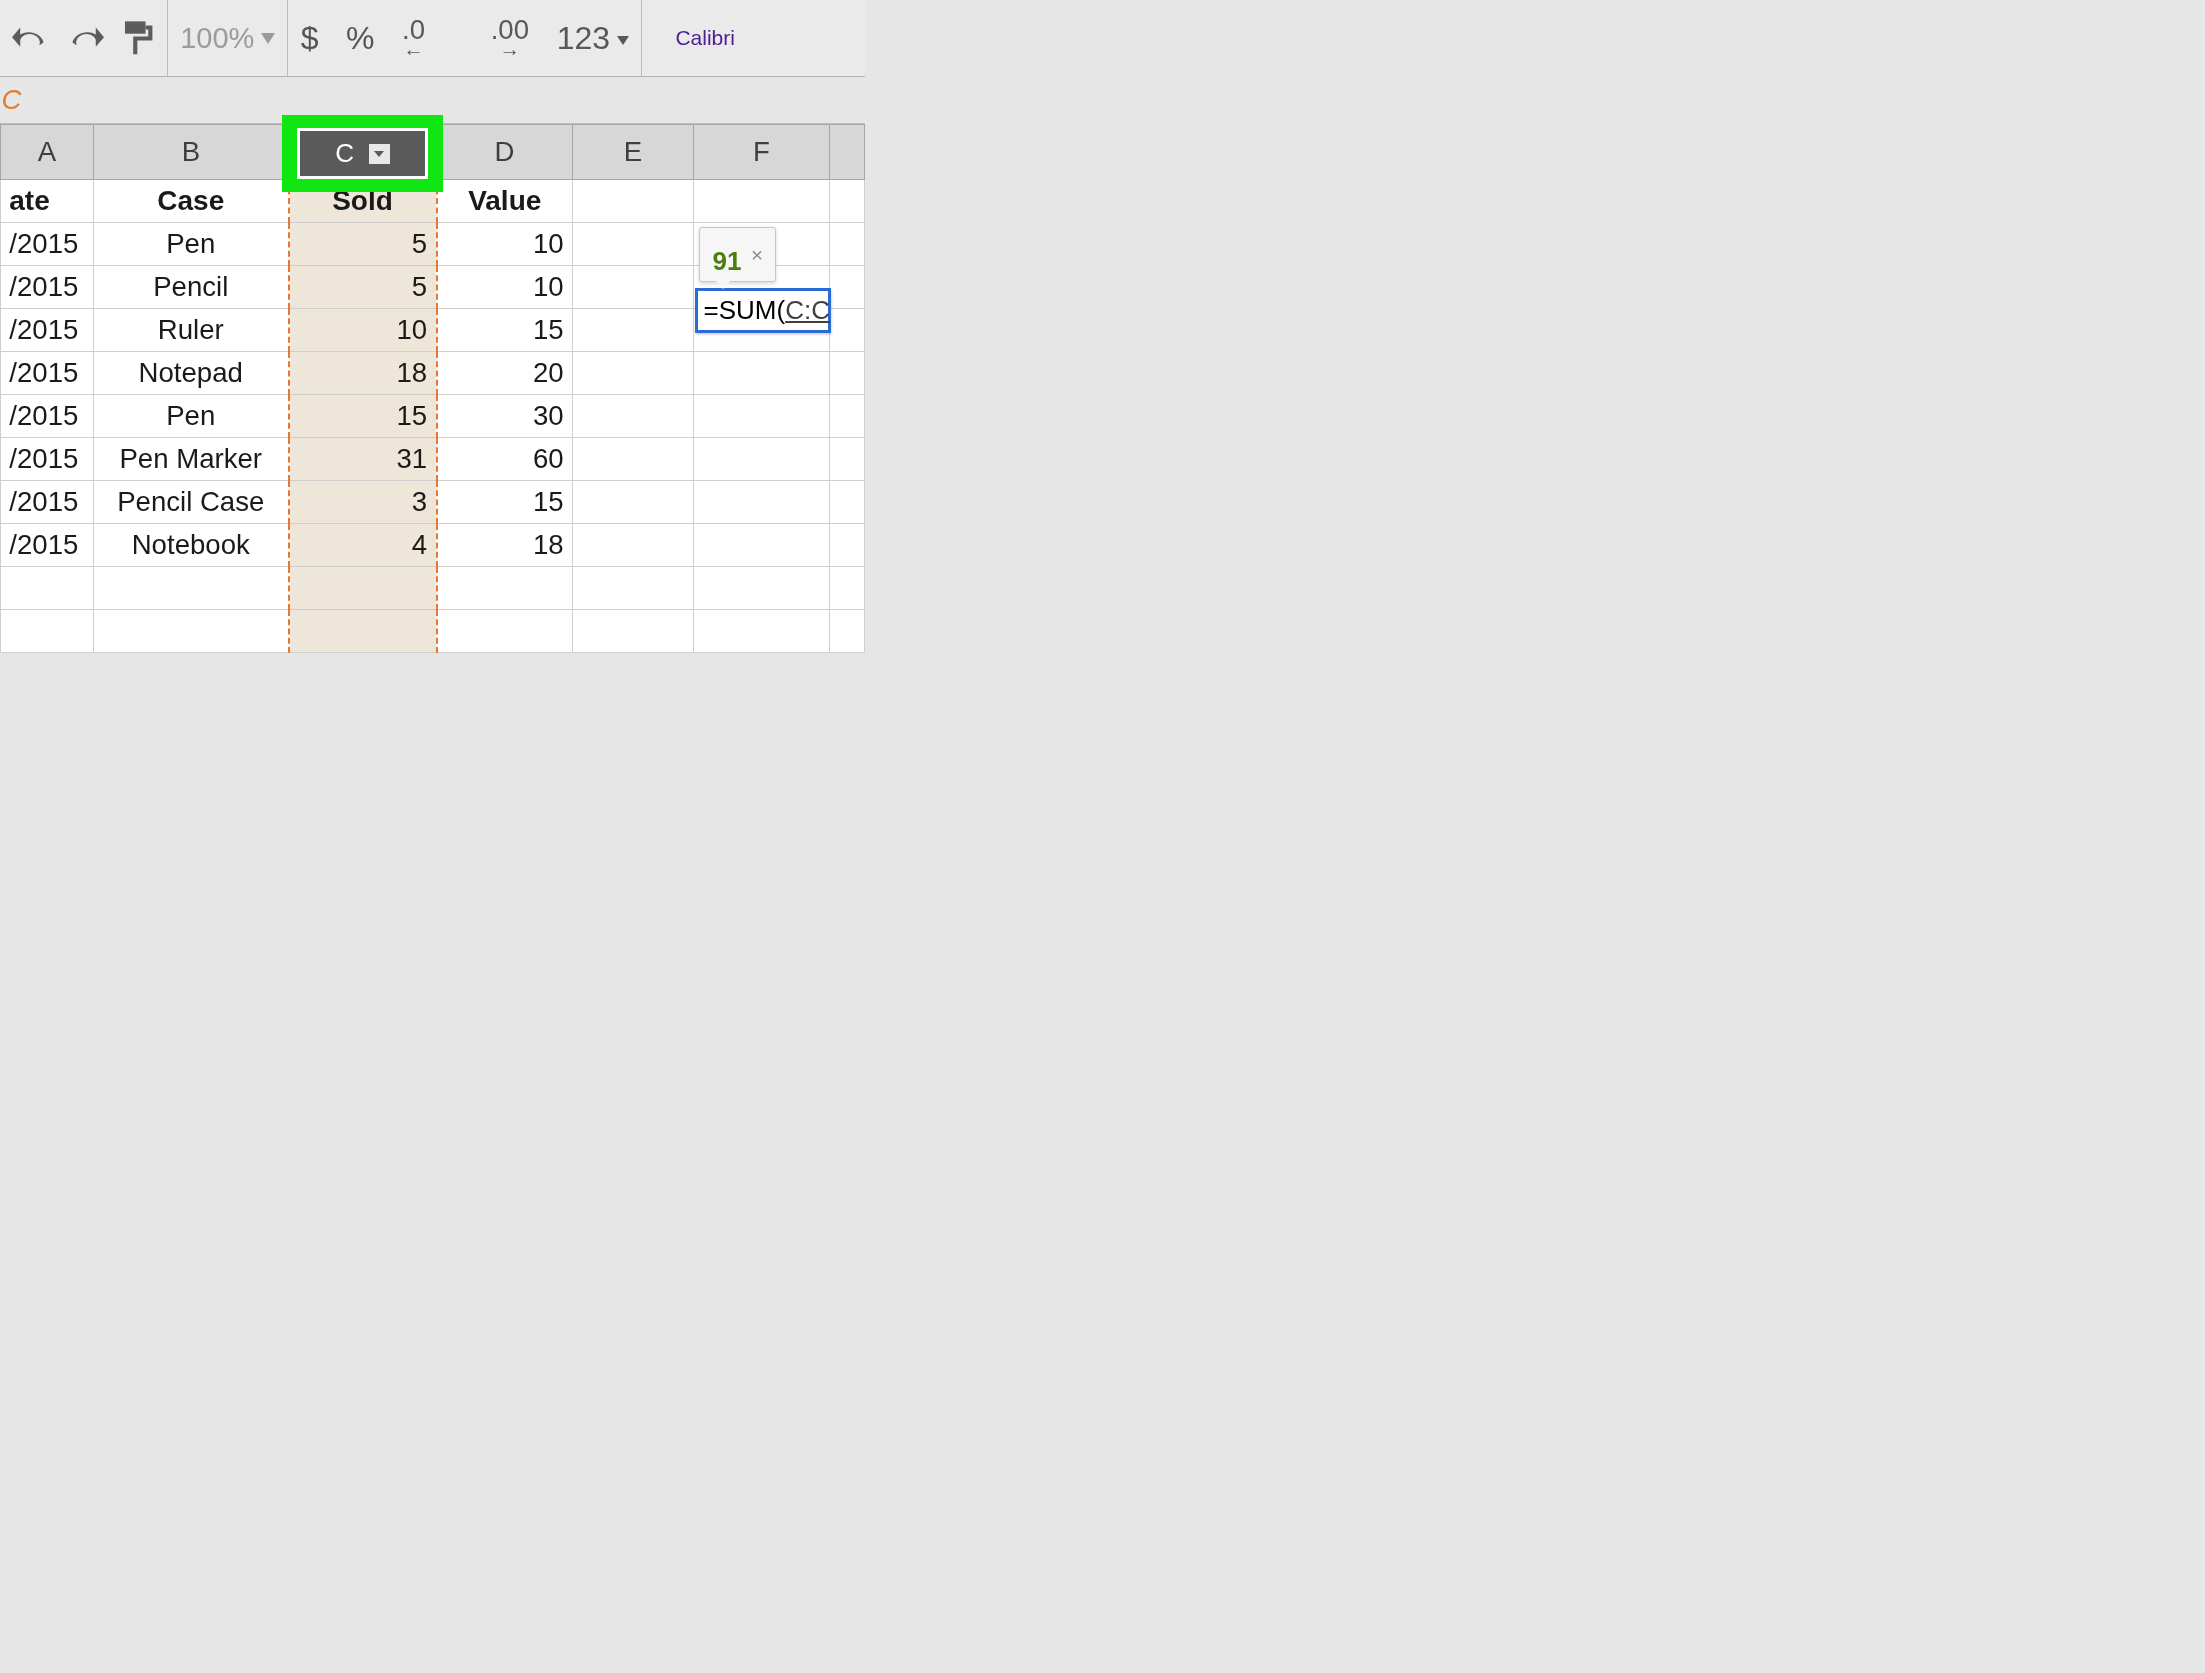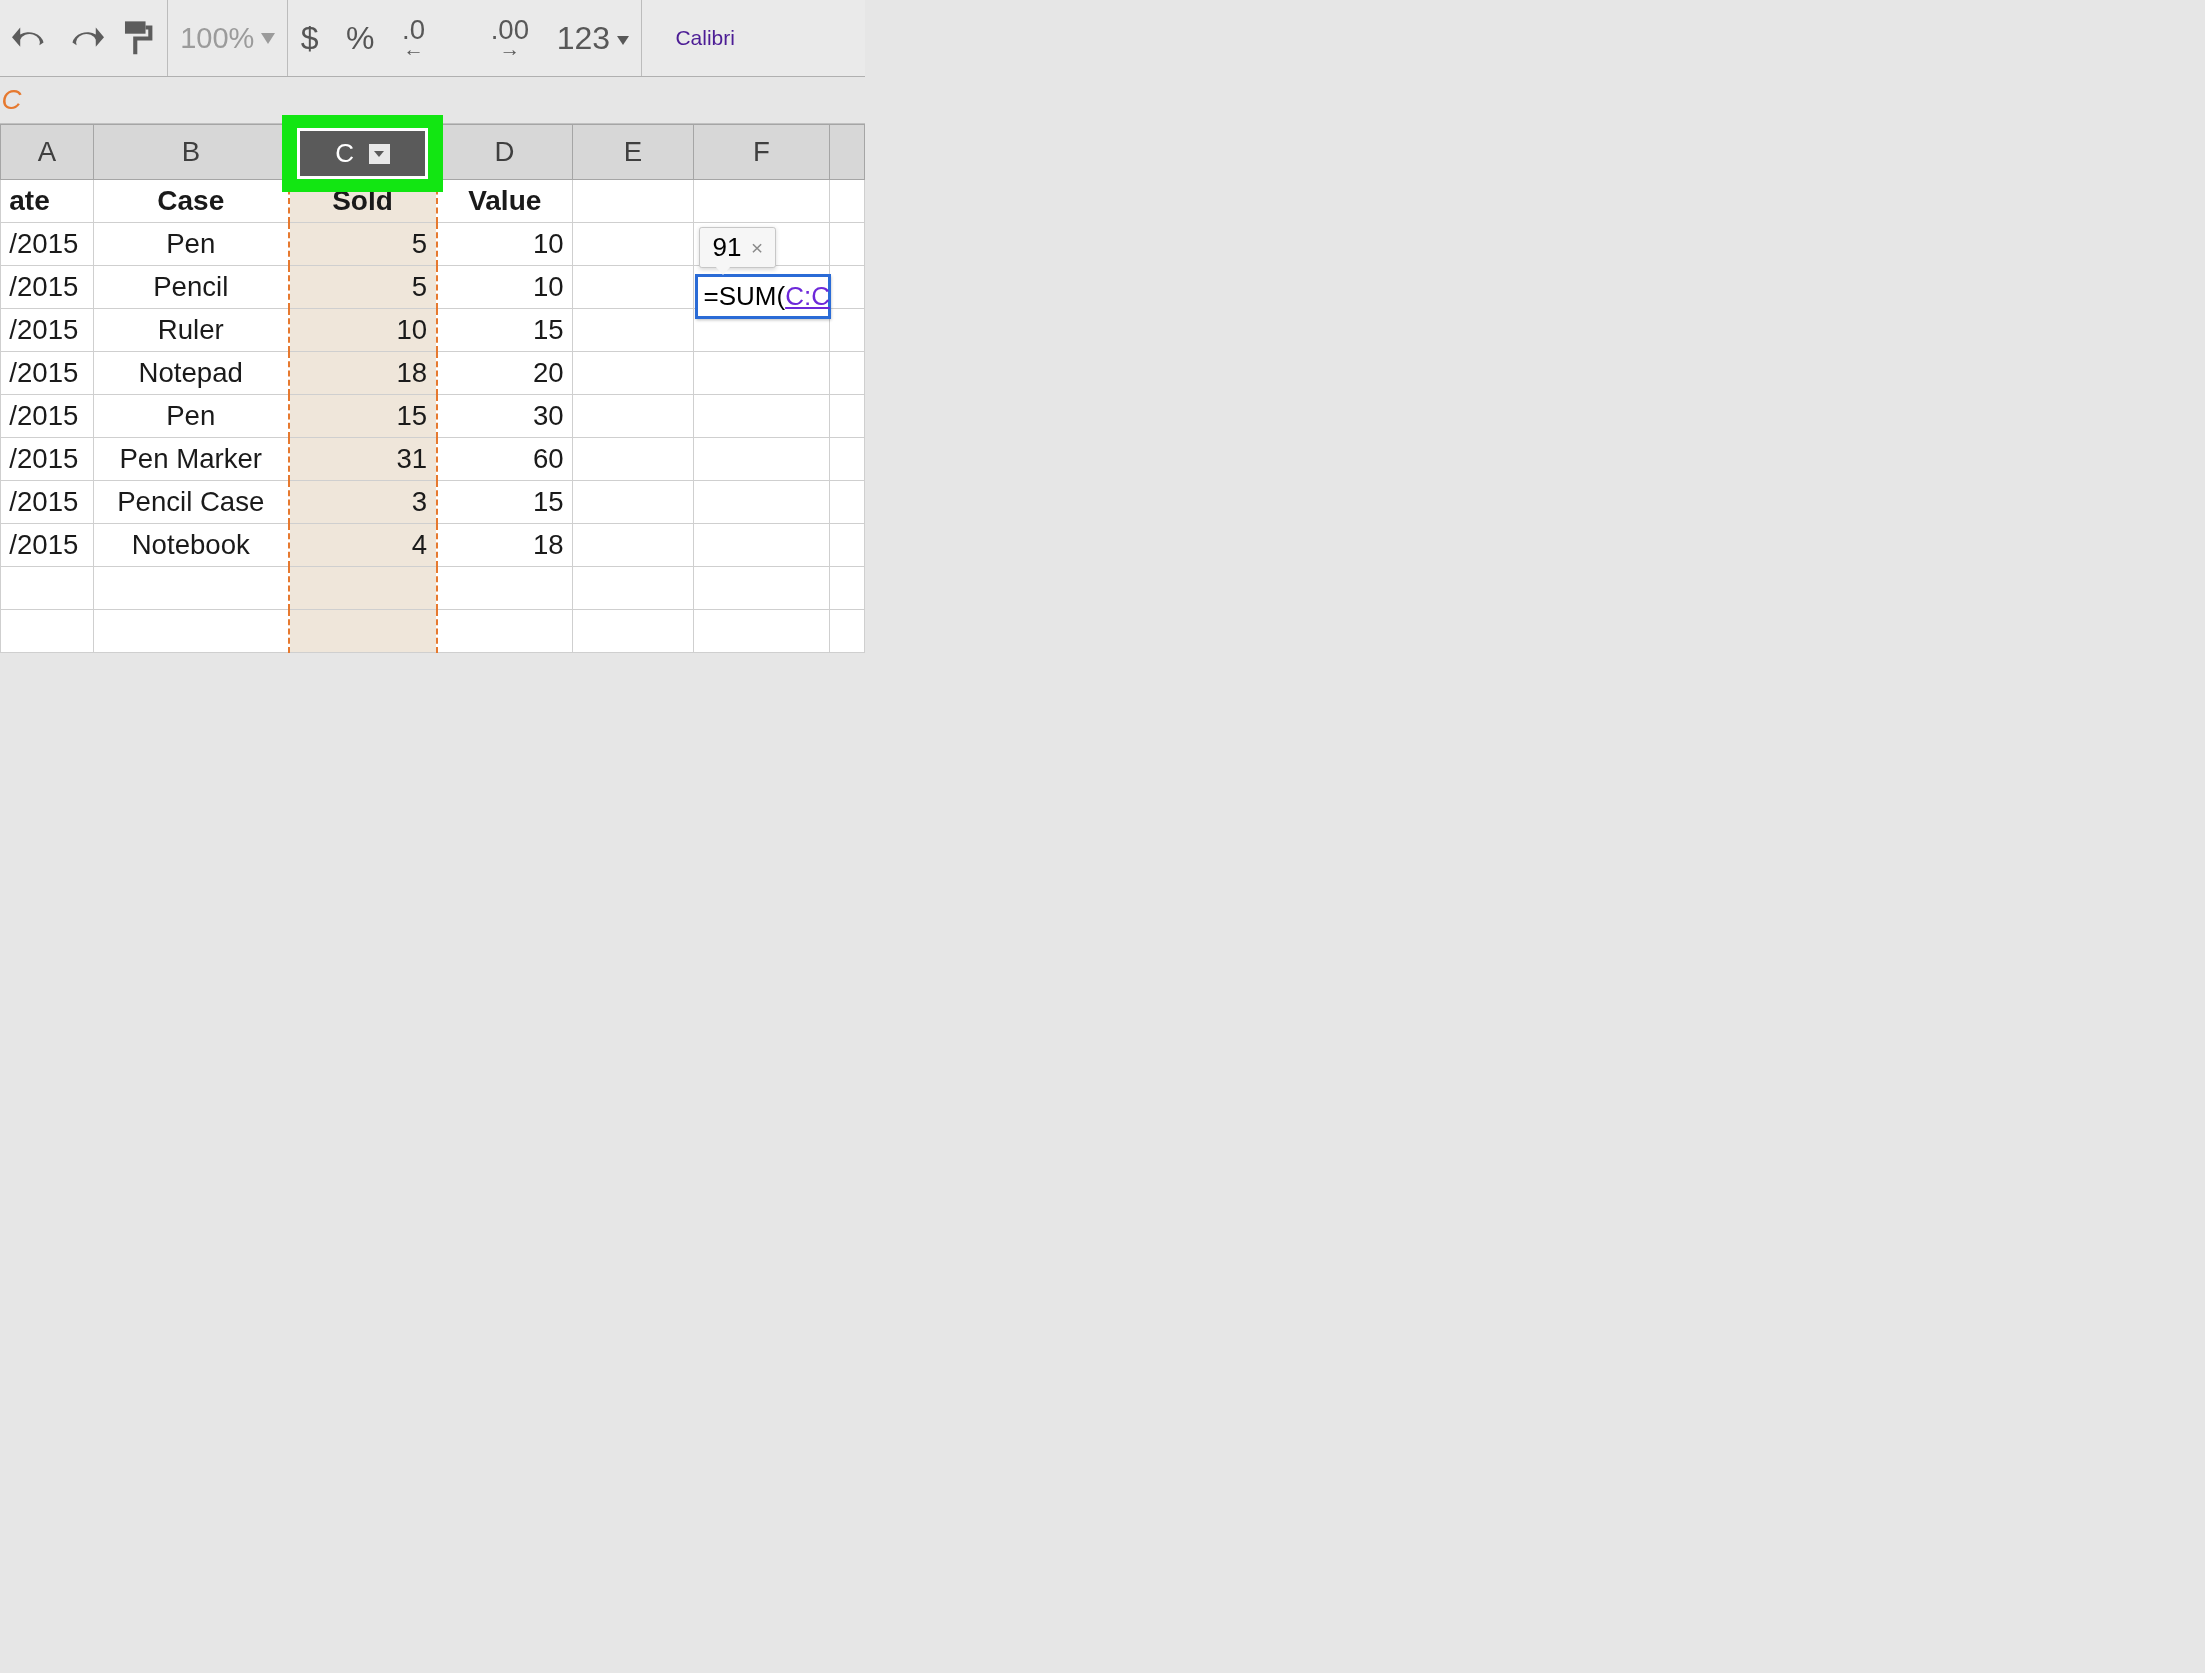--- a/index.html
+++ b/index.html
@@ -186,23 +186,24 @@
     border: 0.7px solid #c7c7c7;
     border-radius: 2.8px;
     box-shadow: 0 1.4px 4.1px rgba(0,0,0,0.15);
     padding: 4.1px 12.4px;
     display: inline-flex;
     align-items: center;
     gap: 9.6px;
     margin-left: 4.1px;
   }
   .result-tip .val {
-    color: #000000;
+    color: #4d7c0f;
     font-size: 26px;
-    font-weight: 400;
+    font-weight: 700;
+    margin-top: 14px;
   }
   .result-tip .close {
     color: #8a8a8a;
     font-size: 20.7px;
     cursor: pointer;
   }
   .result-tip::after {
     content: "";
     position: absolute;
     left: 15px;
@@ -218,21 +219,21 @@
     background: #fff;
     height: 45px;
     display: flex;
     align-items: center;
     padding: 0 5.5px;
     font-size: 26px;
     box-shadow: 1.4px 2.1px 2.8px rgba(0,0,0,0.25);
     text-align: center;
   }
   .formula-cell .ref {
-    color: #6d28d9;
+    color: #404040;
     text-decoration: underline;
   }
 </style>
 </head>
 <body>
 
 <div class="toolbar">
   <div class="group">
     <div class="item">
       <svg width="37" height="33" viewBox="0 0 54 48">

